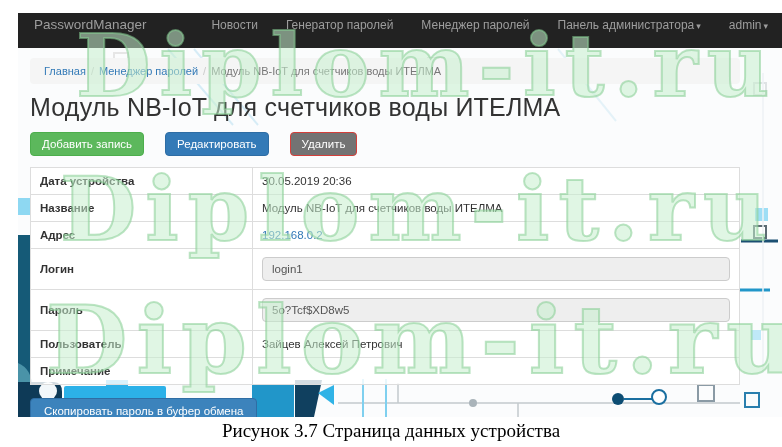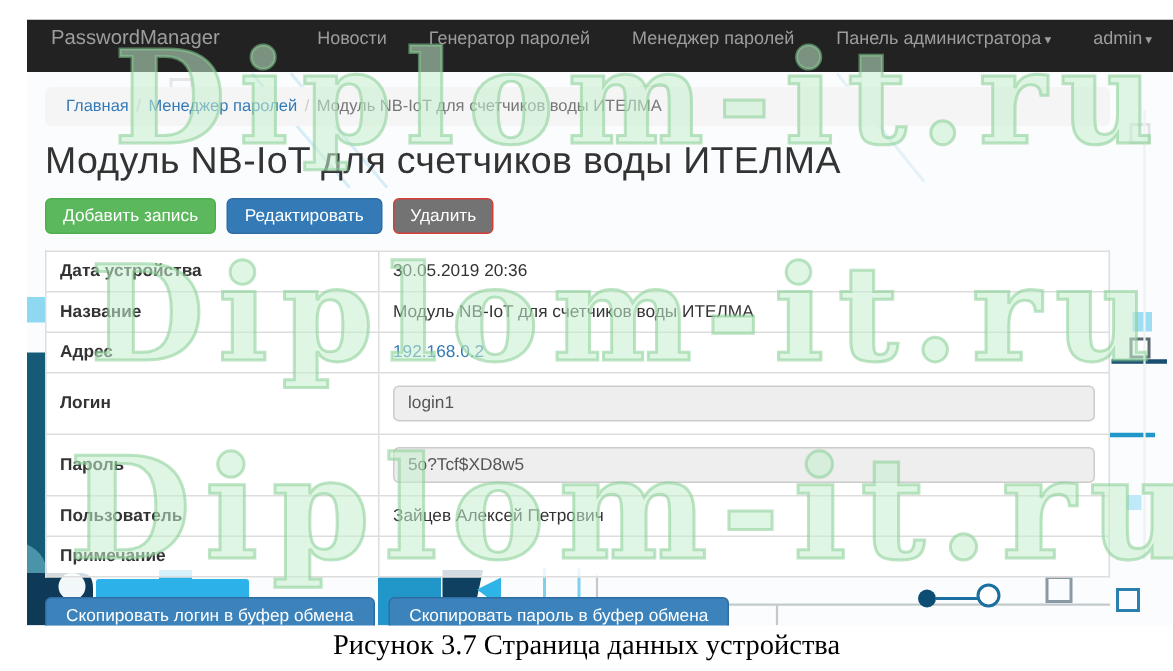--- a/index.html
+++ b/index.html
@@ -18,21 +18,21 @@
   .nav-item { color:#9d9d9d; font-size:12px; cursor:pointer; white-space:nowrap; }
   .caret { font-size:9px; color:#9d9d9d; margin-left:2px; }
 
   
   .content { position:relative; z-index:2; padding:10px 0 0 12px; width:722px; }
   .breadcrumb { width:710px; background:#f5f5f5; border-radius:4px; padding:7px 14px; font-size:11px; color:#777; margin-bottom:9px; }
   .breadcrumb a { color:#337ab7; text-decoration:none; cursor:pointer; }
   .breadcrumb .sep { color:#ccc; margin:0 5px; }
   .title { font-size:25px; font-weight:400; color:#333; margin:2px 0 10px 0; letter-spacing:0.2px; }
 
-  .actions { display:flex; gap:7px; margin-bottom:11px; }
+  .actions { display:flex; gap:21px; margin-bottom:11px; }
   .btn { border:1px solid transparent; border-radius:4px; font-size:11.5px; color:#fff; padding:5px 11px; cursor:pointer; font-family:"Liberation Sans", sans-serif; }
   .btn.green { background:#5cb85c; border-color:#4cae4c; }
   .btn.blue  { background:#337ab7; border-color:#2e6da4; }
   .btn.red   { background:#737373; border-color:#d43f3a; }
   .btn.copy  { background:#3c83bc; border-color:#2e6da4; padding:6px 13px; }
 
   table.details { width:710px; border-collapse:collapse; background:rgba(255,255,255,0.82); }
   table.details th, table.details td { border:1px solid #ddd; font-size:11.5px; color:#333; text-align:left; vertical-align:middle; }
   table.details th { width:226px; font-weight:700; padding:7px 9px; }
   table.details td { padding:7px 9px; }
@@ -147,21 +147,20 @@
           <td>Зайцев Алексей Петрович</td>
         </tr>
         <tr>
           <th>Примечание</th>
           <td></td>
         </tr>
       </tbody>
     </table>
 
     <div class="copy-actions">
-      <button class="btn copy">Скопировать логин в буфер обмена</button>
       <button class="btn copy">Скопировать пароль в буфер обмена</button>
     </div>
   </div>
 
   <div class="wm wm1">Diplom-it.ru</div>
   <div class="wm wm2">Diplom-it.ru</div>
   <div class="wm wm3">Diplom-it.ru</div>
 </div>
 
 <div class="caption">Рисунок 3.7 Страница данных устройства</div>

